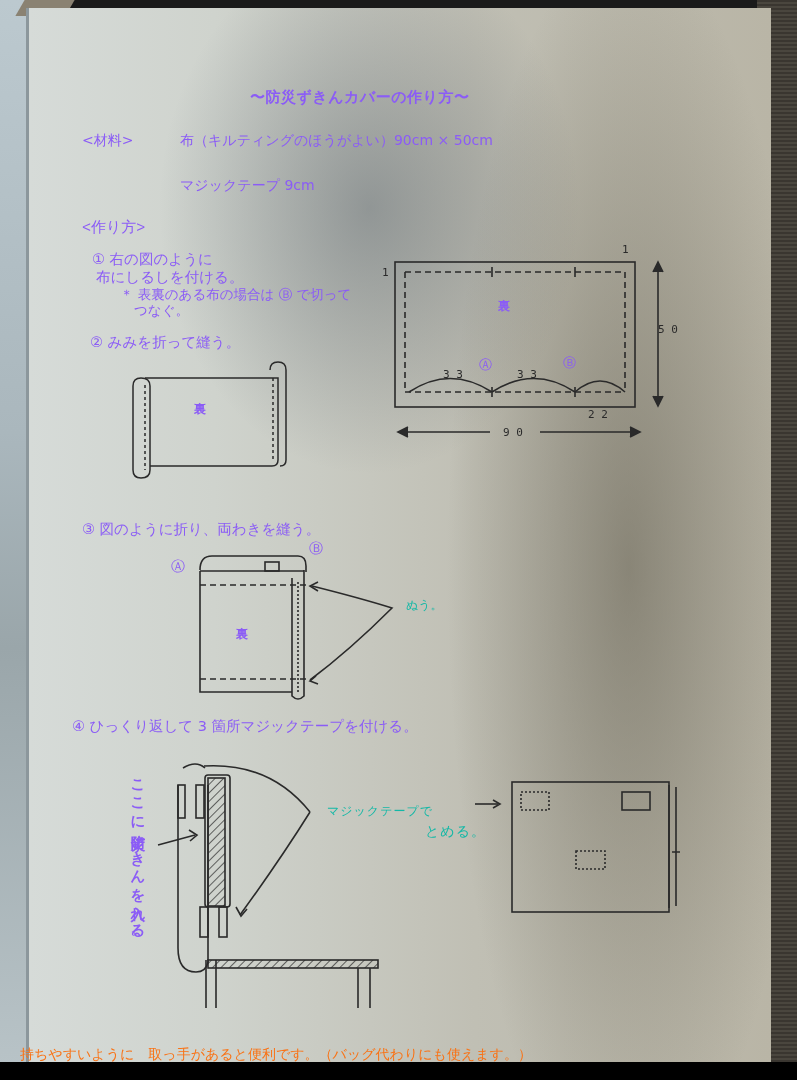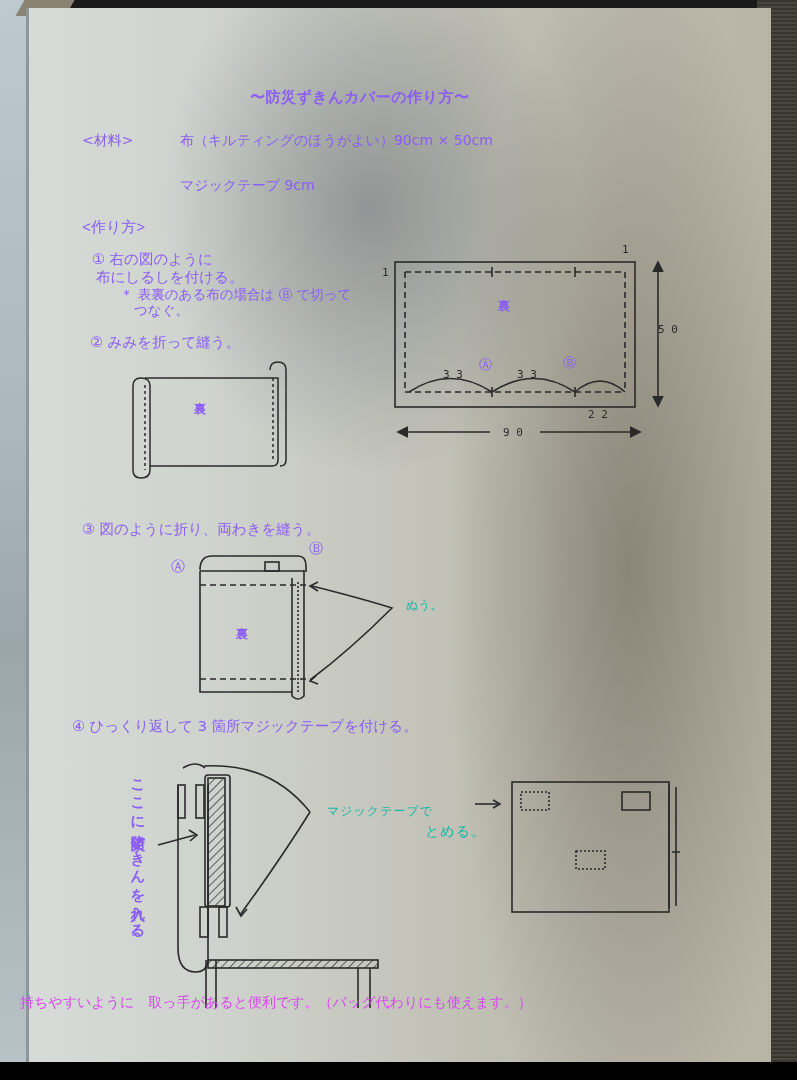--- a/index.html
+++ b/index.html
@@ -47,21 +47,21 @@
   .s3 { left: 82px; top: 520px; }
   .s4 { left: 72px; top: 717px; }
   .hand { font-family: "DejaVu Serif", serif; color: #14b8a6; }
   .nuu { left: 406px; top: 597px; font-size: 12px; }
   .magic1 { left: 327px; top: 803px; font-size: 12px; letter-spacing: 1px; }
   .magic2 { left: 425px; top: 823px; font-size: 14px; letter-spacing: 1px; }
   .vertical {
     left: 128px; top: 770px; font-size: 14.5px; font-weight: bold;
     writing-mode: vertical-rl; letter-spacing: 1px;
   }
-  .footer { left: 20px; top: 994px; font-size: 14px; color: #d946ef; font-family: Liberation Serif, serif; }
+  .footer { left: 20px; top: 1046px; font-size: 14px; color: #f97316; font-family: Liberation Serif, serif; }
   .dim { font-family: "DejaVu Sans Mono", monospace; font-size: 11px; color: #2a2a2a; }
   svg.diag { position: absolute; left: 0; top: 0; overflow: visible; }
 </style>
 </head>
 <body>
 
 <div class="bg-left"></div>
 <div class="bg-right"></div>
 <div class="bg-topleft"></div>
 

